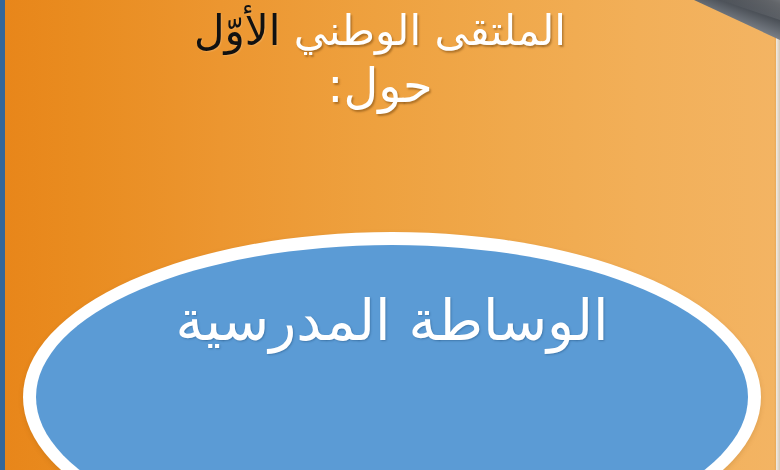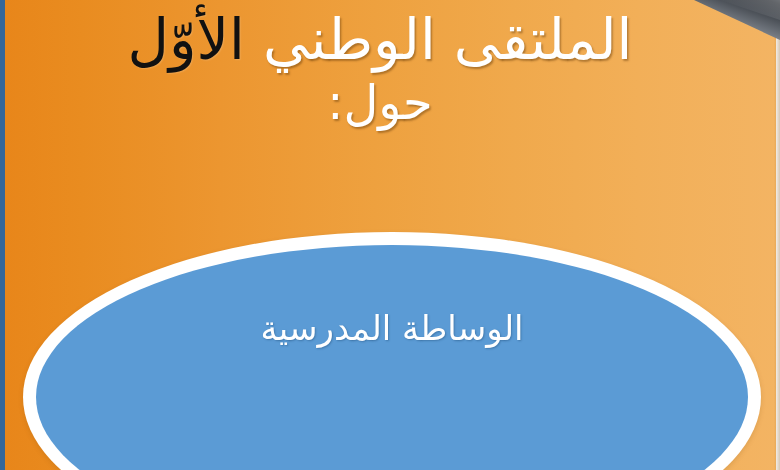--- a/index.html
+++ b/index.html
@@ -77,21 +77,21 @@
   .headline {
     position: absolute;
     left: 0;
     top: 6px;
     width: 760px;
     text-align: center;
     direction: rtl;
     unicode-bidi: bidi-override;
   }
   .title-line-1 {
-    font-size: 57px;
+    font-size: 42px;
     line-height: 1.18;
     font-weight: 400;
     color: #ffffff;
     text-shadow: 1.5px 1.5px 2px rgba(90,50,5,0.42);
     white-space: nowrap;
     letter-spacing: 0px;
   }
   .title-ordinal {
     color: #111111;
     text-shadow: 1px 1px 1.5px rgba(255,255,255,0.16);
@@ -126,29 +126,29 @@
     left: 13px;
     top: 13px;
     right: 13px;
     bottom: 13px;
     border-radius: 50%;
     background: #5b9bd5;
   }
   .ellipse-label {
     position: absolute;
     left: 0;
-    top: 8px;
+    top: 0;
     width: 100%;
     height: 176px;
     display: flex;
     align-items: center;
     justify-content: center;
     direction: rtl;
     unicode-bidi: bidi-override;
-    font-size: 34px;
+    font-size: 56px;
     color: #ffffff;
     text-shadow: 1px 1px 2px rgba(20,60,100,0.35);
     white-space: nowrap;
   }
 </style>
 </head>
 <body>
 
 <div id="slide">
 

